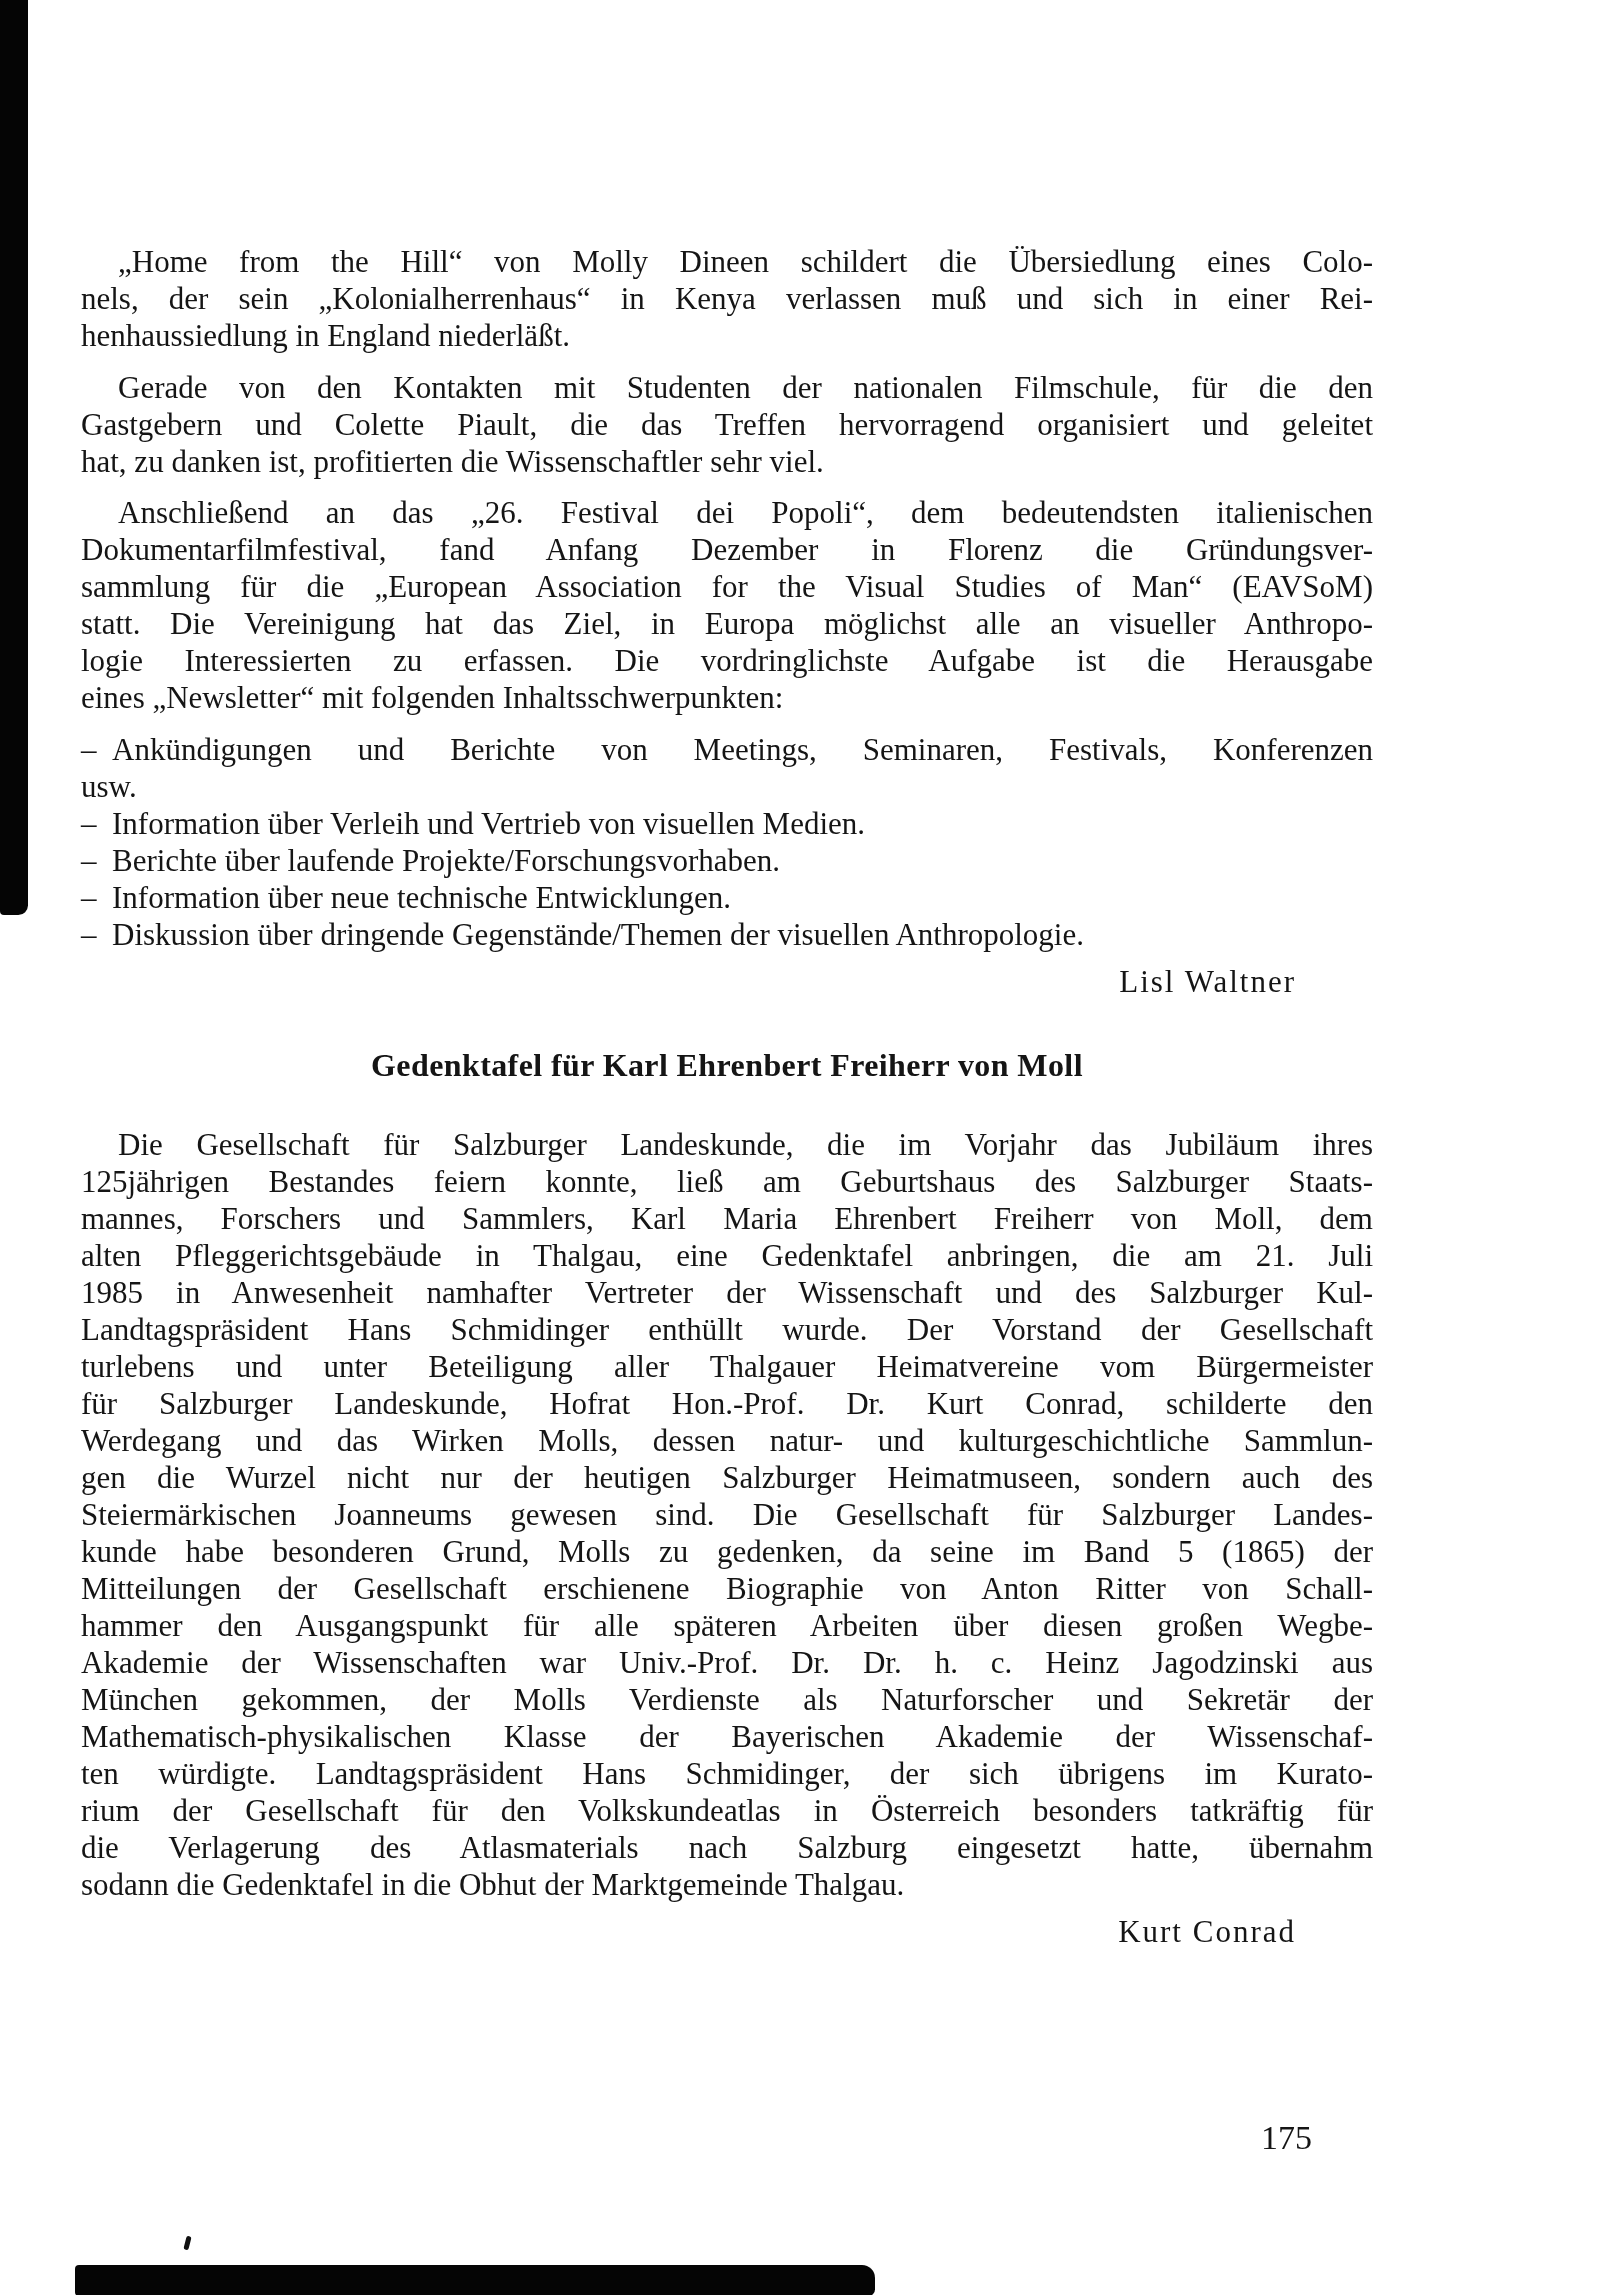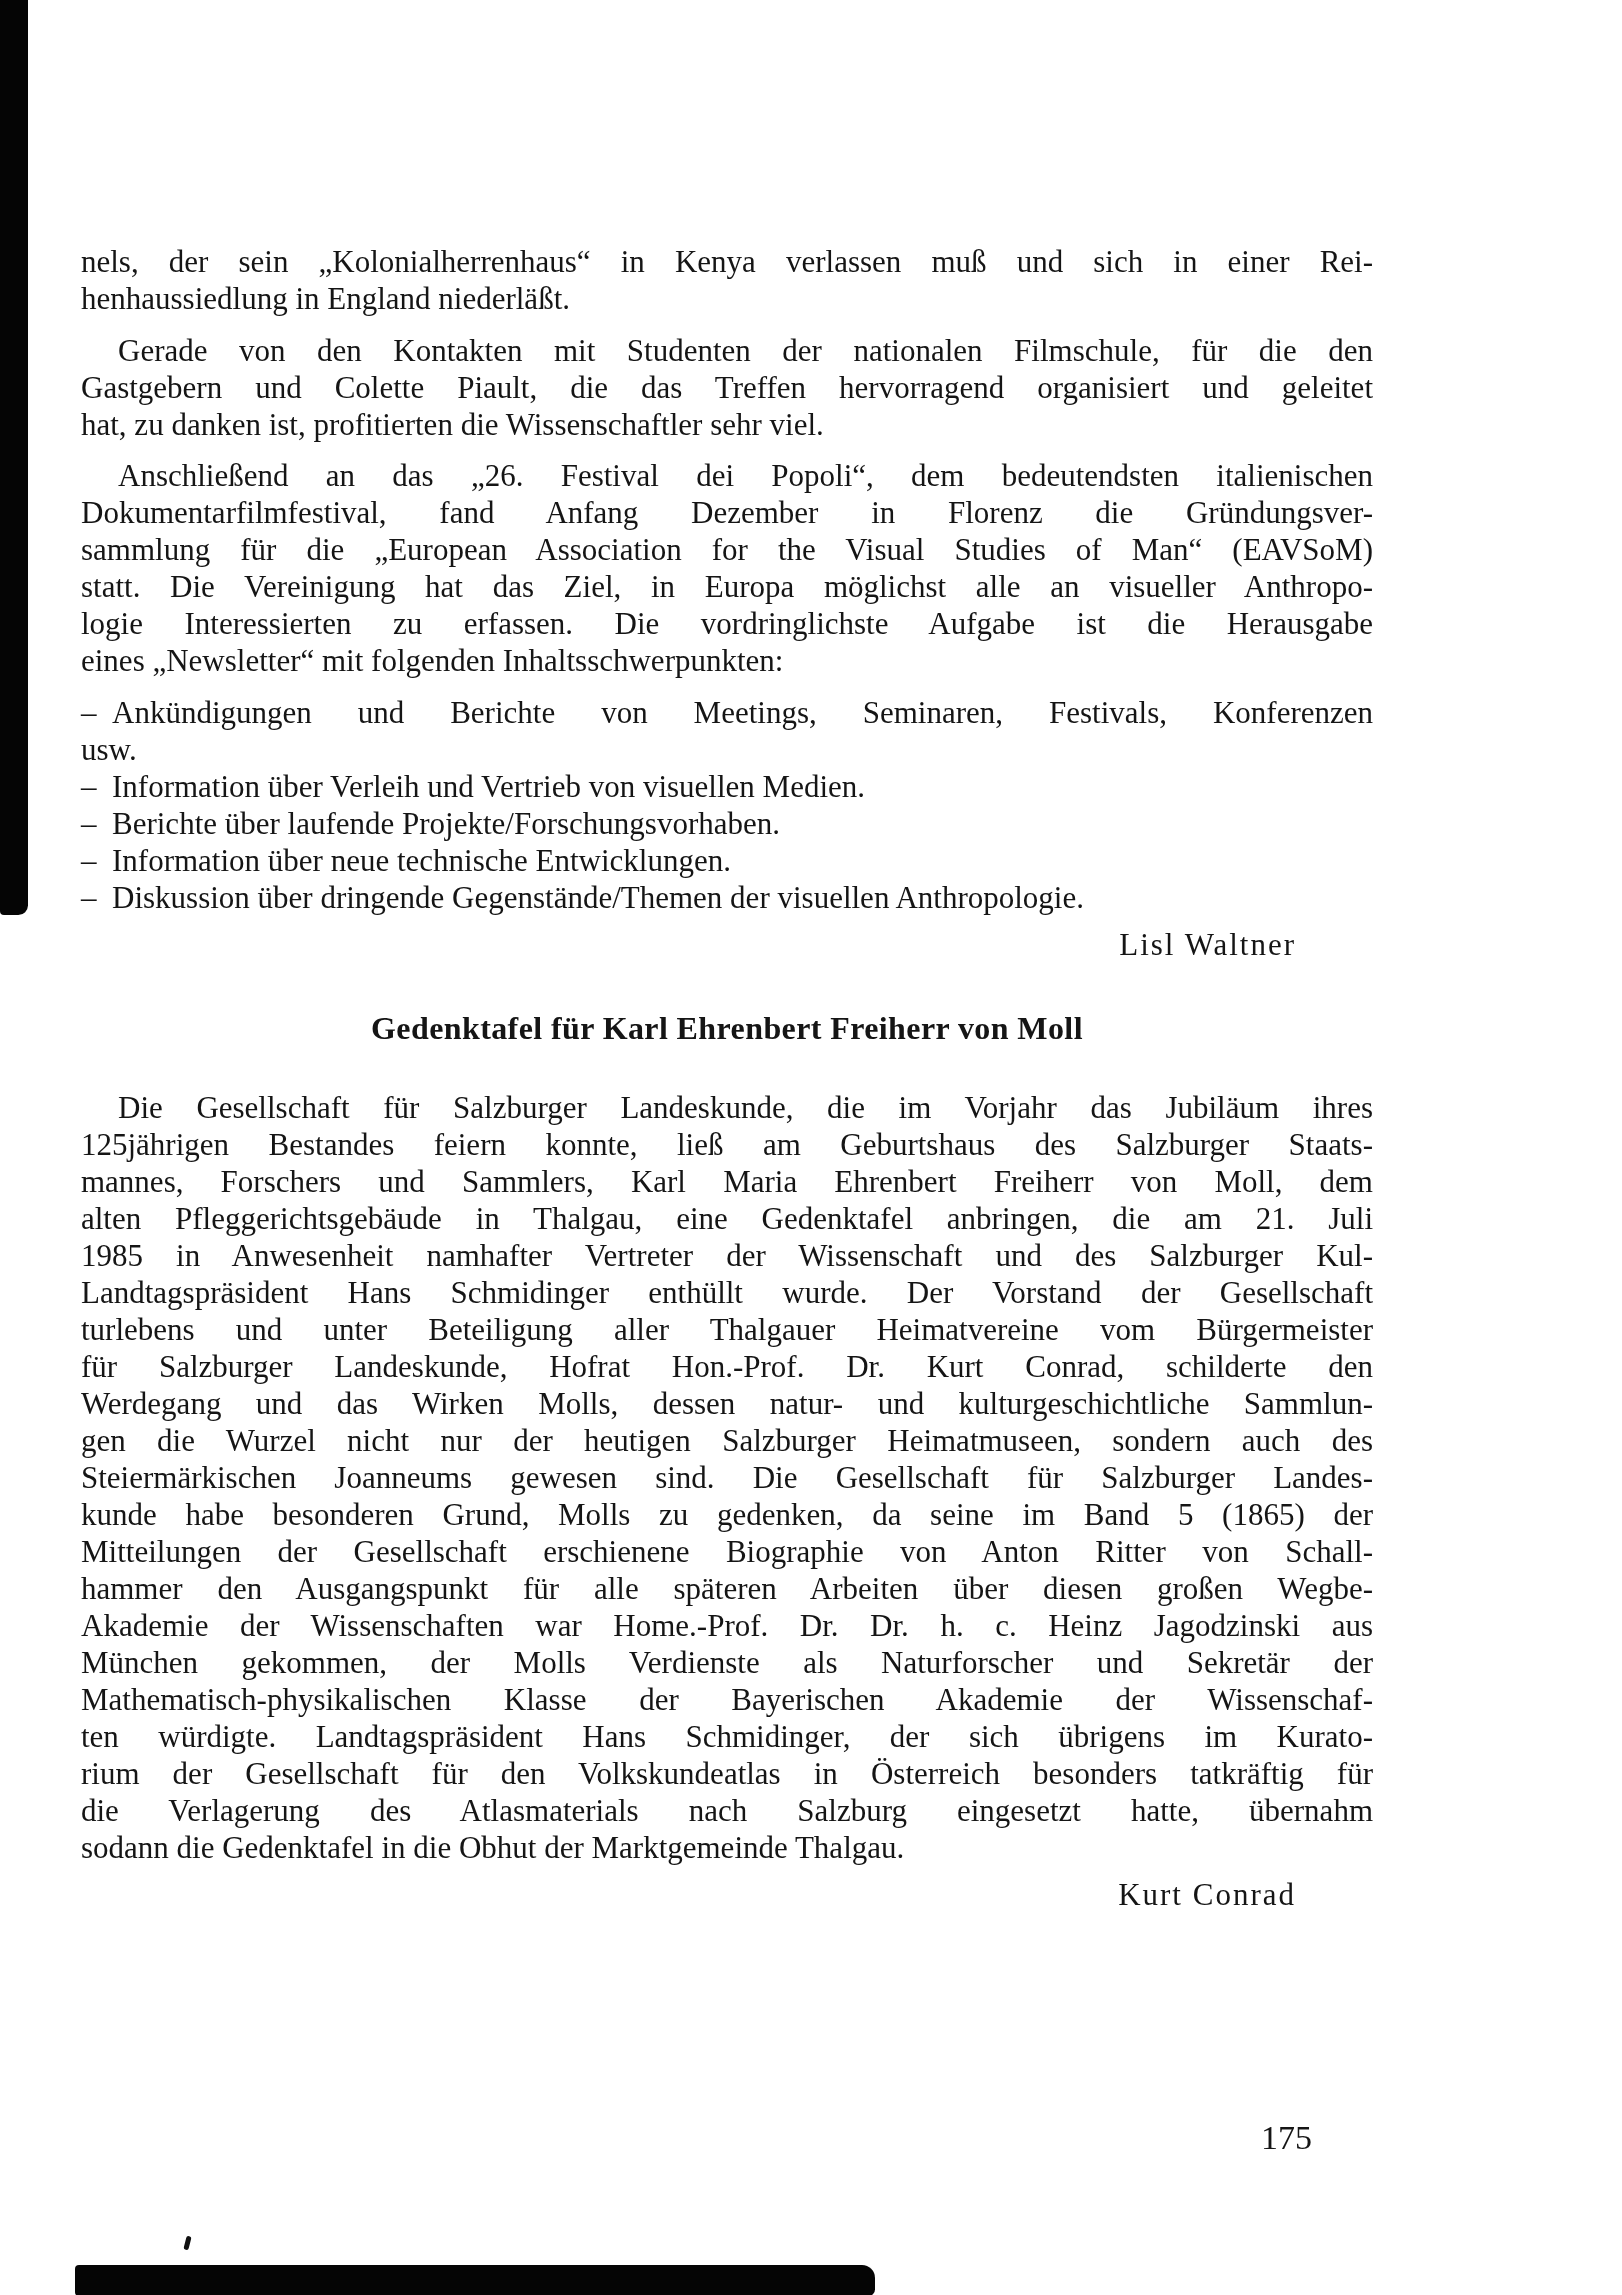--- a/index.html
+++ b/index.html
@@ -61,20 +61,21 @@
 </head>
 <body>
 
 <div class="page">
   <div class="left-bar"></div>
   <div class="bottom-bar"></div>
   <div class="ink-speck"></div>
 
   <div class="text-column">
       <div class="block para">
+        <div class="line indent">„Home from the Hill“ von Molly Dineen schildert die Übersiedlung eines Colo-</div>
         <div class="line">nels, der sein „Kolonialherrenhaus“ in Kenya verlassen muß und sich in einer Rei-</div>
         <div class="line left">henhaussiedlung in England niederläßt.</div>
       </div>
       <div class="block para">
         <div class="line indent">Gerade von den Kontakten mit Studenten der nationalen Filmschule, für die den</div>
         <div class="line">Gastgebern und Colette Piault, die das Treffen hervorragend organisiert und geleitet</div>
         <div class="line left">hat, zu danken ist, profitierten die Wissenschaftler sehr viel.</div>
       </div>
       <div class="block para">
         <div class="line indent">Anschließend an das „26. Festival dei Popoli“, dem bedeutendsten italienischen</div>
@@ -102,21 +103,21 @@
         <div class="line">1985 in Anwesenheit namhafter Vertreter der Wissenschaft und des Salzburger Kul-</div>
         <div class="line">Landtagspräsident Hans Schmidinger enthüllt wurde. Der Vorstand der Gesellschaft</div>
         <div class="line">turlebens und unter Beteiligung aller Thalgauer Heimatvereine vom Bürgermeister</div>
         <div class="line">für Salzburger Landeskunde, Hofrat Hon.-Prof. Dr. Kurt Conrad, schilderte den</div>
         <div class="line">Werdegang und das Wirken Molls, dessen natur- und kulturgeschichtliche Sammlun-</div>
         <div class="line">gen die Wurzel nicht nur der heutigen Salzburger Heimatmuseen, sondern auch des</div>
         <div class="line">Steiermärkischen Joanneums gewesen sind. Die Gesellschaft für Salzburger Landes-</div>
         <div class="line">kunde habe besonderen Grund, Molls zu gedenken, da seine im Band 5 (1865) der</div>
         <div class="line">Mitteilungen der Gesellschaft erschienene Biographie von Anton Ritter von Schall-</div>
         <div class="line">hammer den Ausgangspunkt für alle späteren Arbeiten über diesen großen Wegbe-</div>
-        <div class="line">Akademie der Wissenschaften war Home.-Prof. Dr. Dr. h. c. Heinz Jagodzinski aus</div>
+        <div class="line">Akademie der Wissenschaften war Univ.-Prof. Dr. Dr. h. c. Heinz Jagodzinski aus</div>
         <div class="line">München gekommen, der Molls Verdienste als Naturforscher und Sekretär der</div>
         <div class="line">Mathematisch-physikalischen Klasse der Bayerischen Akademie der Wissenschaf-</div>
         <div class="line">ten würdigte. Landtagspräsident Hans Schmidinger, der sich übrigens im Kurato-</div>
         <div class="line">rium der Gesellschaft für den Volkskundeatlas in Österreich besonders tatkräftig für</div>
         <div class="line">die Verlagerung des Atlasmaterials nach Salzburg eingesetzt hatte, übernahm</div>
         <div class="line left">sodann die Gedenktafel in die Obhut der Marktgemeinde Thalgau.</div>
       </div>
       <div class="block sig">Kurt Conrad</div>
     </div>
 

